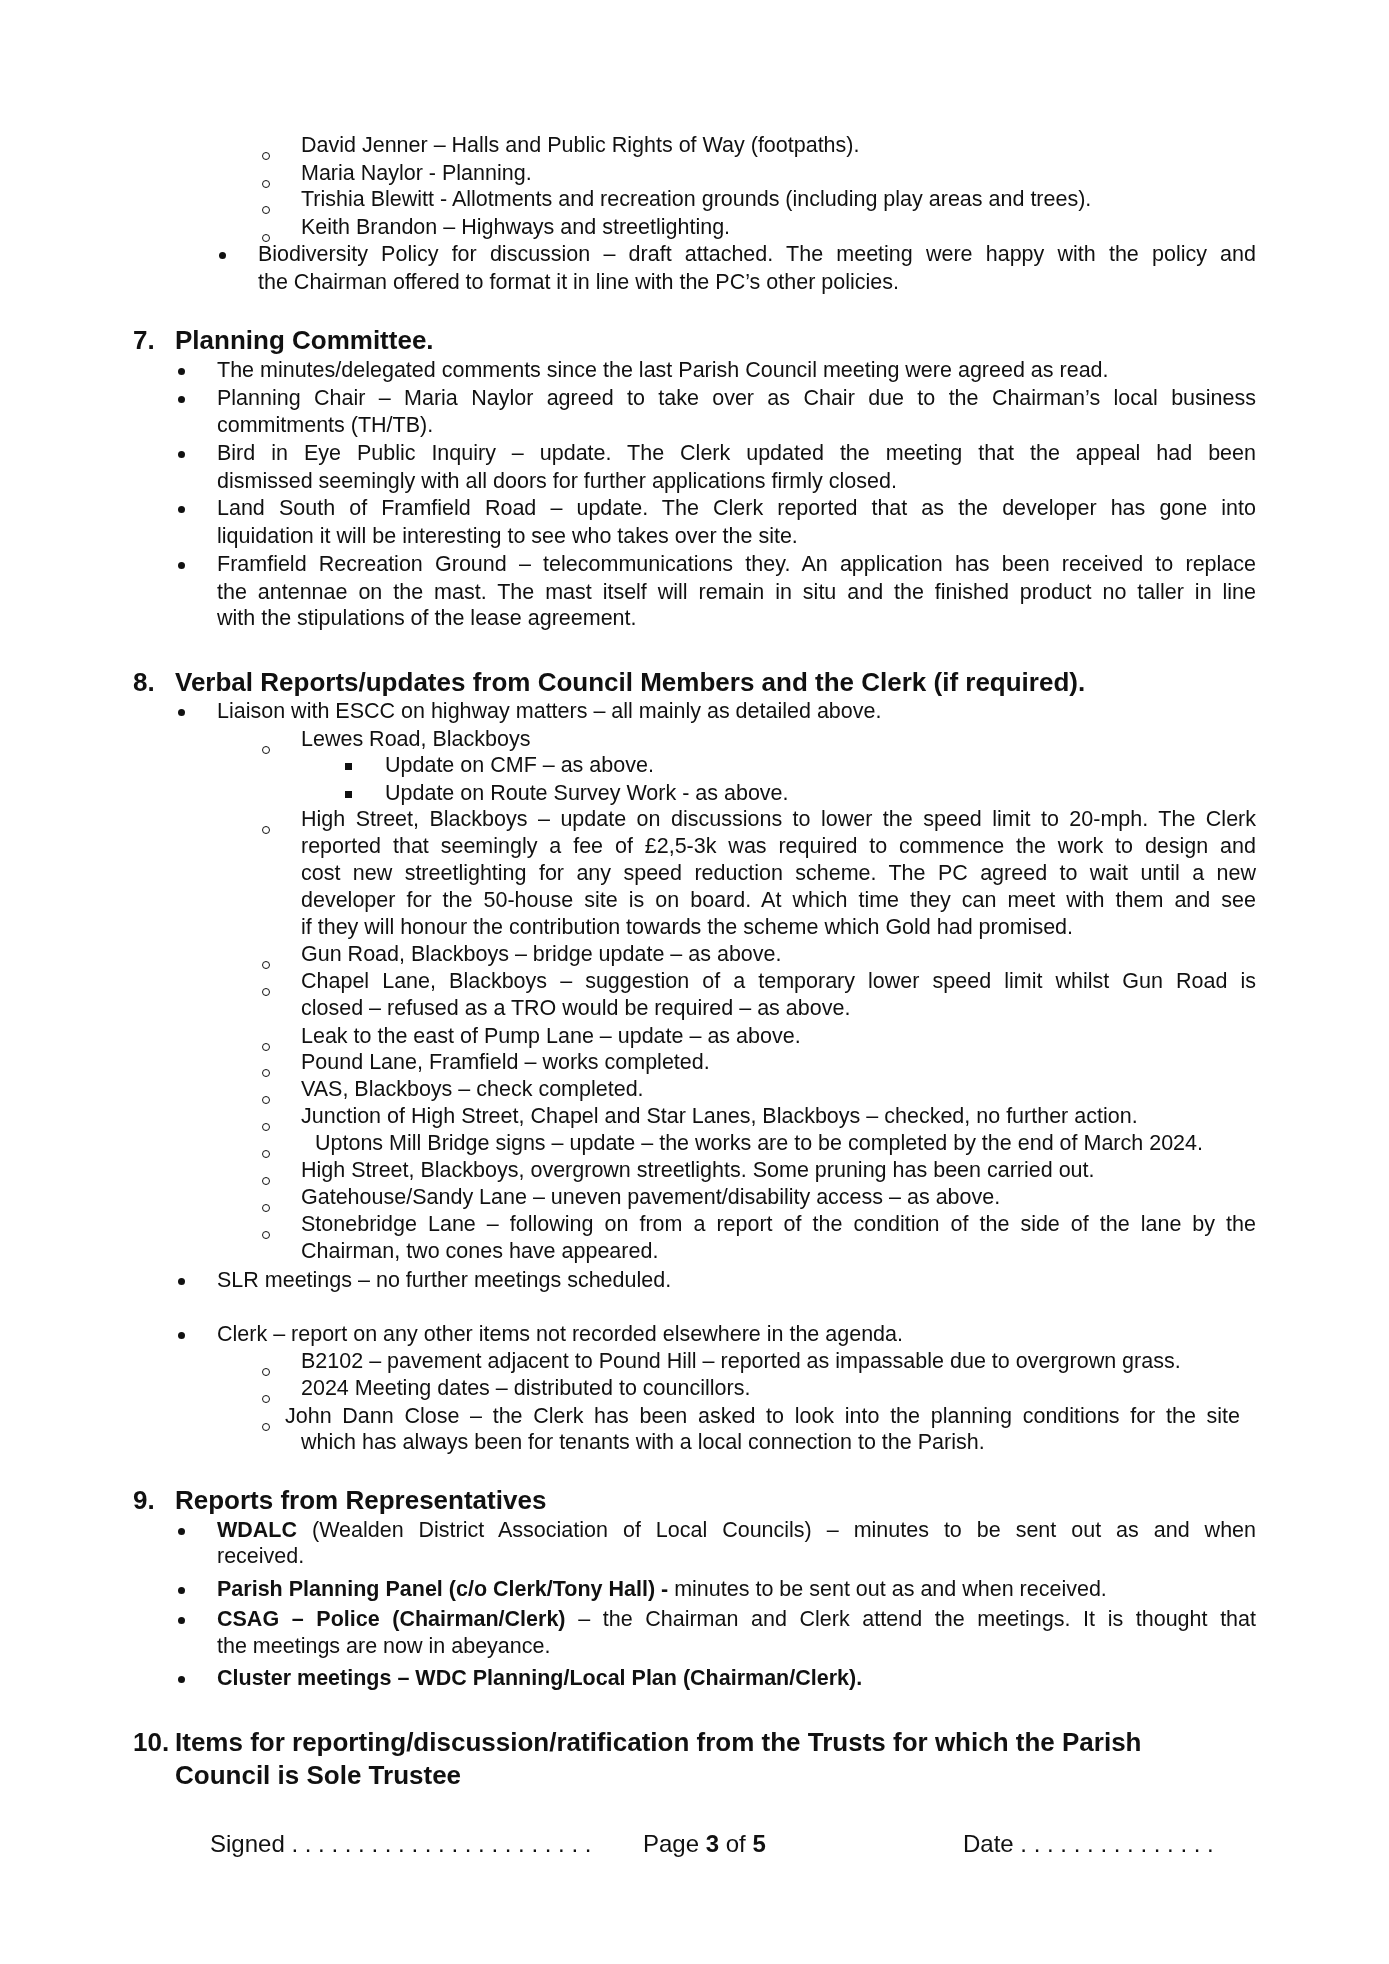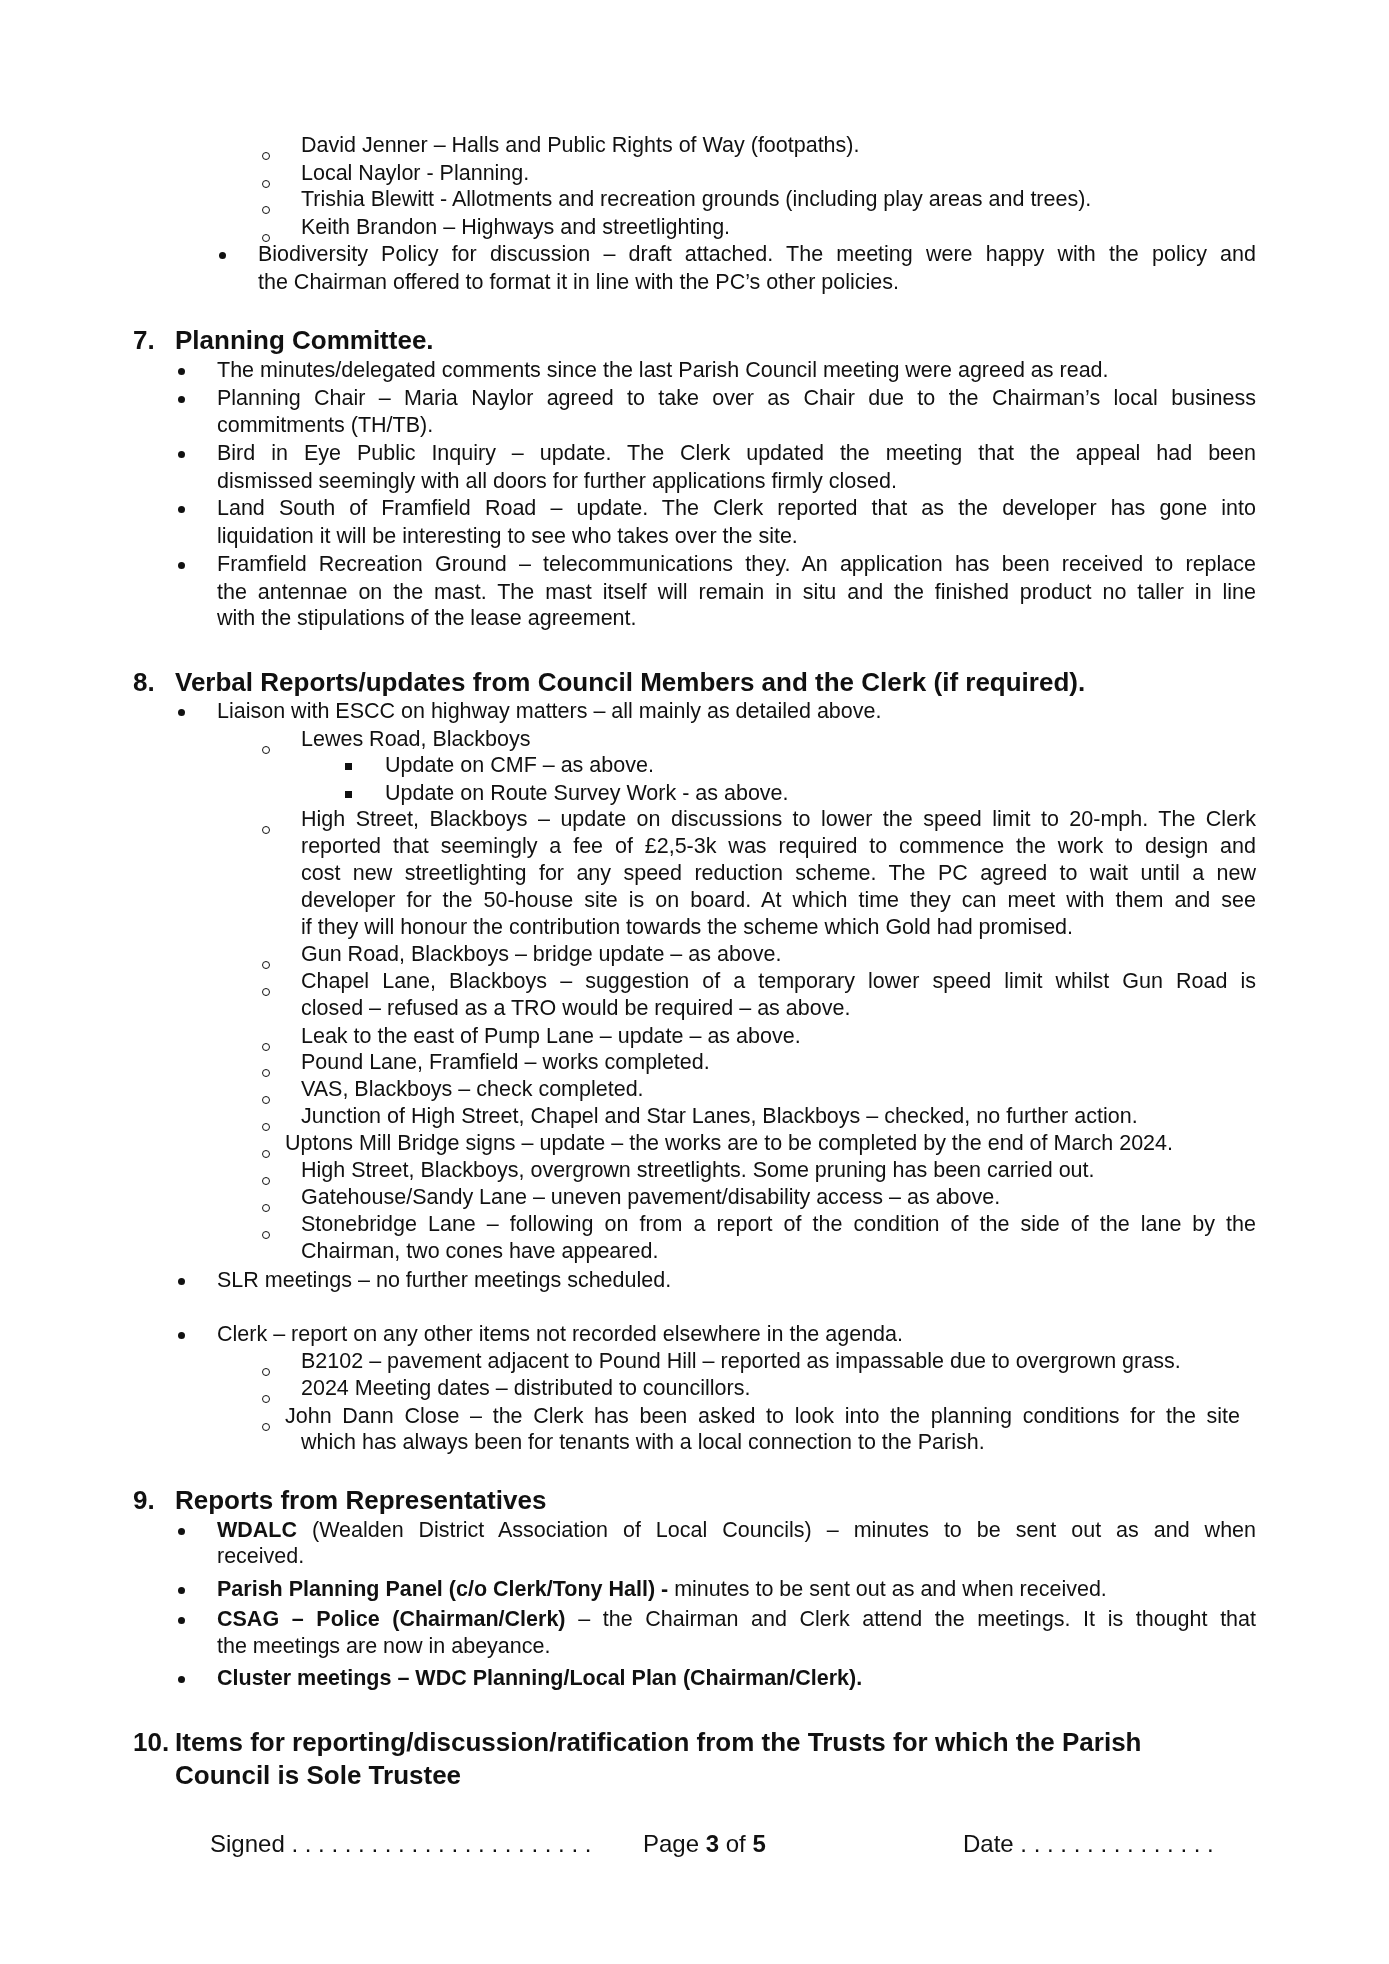--- a/index.html
+++ b/index.html
@@ -15,21 +15,21 @@
   b { font-weight: bold; }
   .foot { position: absolute; font-size: 24px; line-height: 24px; white-space: nowrap; }
 </style>
 </head>
 <body>
 
 <div>
   <span class="circ" style="left:262px;top:152px"></span>
   <div class="ln" style="left:301px;top:132px">David Jenner – Halls and Public Rights of Way (footpaths).</div>
   <span class="circ" style="left:262px;top:180px"></span>
-  <div class="ln" style="left:301px;top:160px">Local Naylor - Planning.</div>
+  <div class="ln" style="left:301px;top:160px">Maria Naylor - Planning.</div>
   <span class="circ" style="left:262px;top:206px"></span>
   <div class="ln" style="left:301px;top:186px">Trishia Blewitt - Allotments and recreation grounds (including play areas and trees).</div>
   <span class="circ" style="left:262px;top:234px"></span>
   <div class="ln" style="left:301px;top:214px">Keith Brandon – Highways and streetlighting.</div>
 
   <span class="dot" style="left:219px;top:252px"></span>
   <div class="ln just" style="left:258px;top:241px;width:998px">Biodiversity Policy for discussion – draft attached.  The meeting were happy with the policy and</div>
   <div class="ln" style="left:258px;top:269px">the Chairman offered to format it in line with the PC’s other policies.</div>
 </div>
 
@@ -93,21 +93,21 @@
   <span class="circ" style="left:262px;top:1069px"></span>
   <div class="ln" style="left:301px;top:1049px">Pound Lane, Framfield – works completed.</div>
 
   <span class="circ" style="left:262px;top:1096px"></span>
   <div class="ln" style="left:301px;top:1076px">VAS, Blackboys – check completed.</div>
 
   <span class="circ" style="left:262px;top:1123px"></span>
   <div class="ln" style="left:301px;top:1103px">Junction of High Street, Chapel and Star Lanes, Blackboys – checked, no further action.</div>
 
   <span class="circ" style="left:262px;top:1150px"></span>
-  <div class="ln" style="left:285px;top:1130px">Uptons Mill Bridge signs – update – the works are to be completed by the end of March 2024.</div>
+  <div class="ln" style="left:315px;top:1130px">Uptons Mill Bridge signs – update – the works are to be completed by the end of March 2024.</div>
 
   <span class="circ" style="left:262px;top:1177px"></span>
   <div class="ln" style="left:301px;top:1157px">High Street, Blackboys, overgrown streetlights.  Some pruning has been carried out.</div>
 
   <span class="circ" style="left:262px;top:1204px"></span>
   <div class="ln" style="left:301px;top:1184px">Gatehouse/Sandy Lane – uneven pavement/disability access – as above.</div>
 
   <span class="circ" style="left:262px;top:1231px"></span>
   <div class="ln just" style="left:301px;top:1211px;width:955px">Stonebridge Lane – following on from a report of the condition of the side of the lane by the</div>
   <div class="ln" style="left:301px;top:1238px">Chairman, two cones have appeared.</div>

